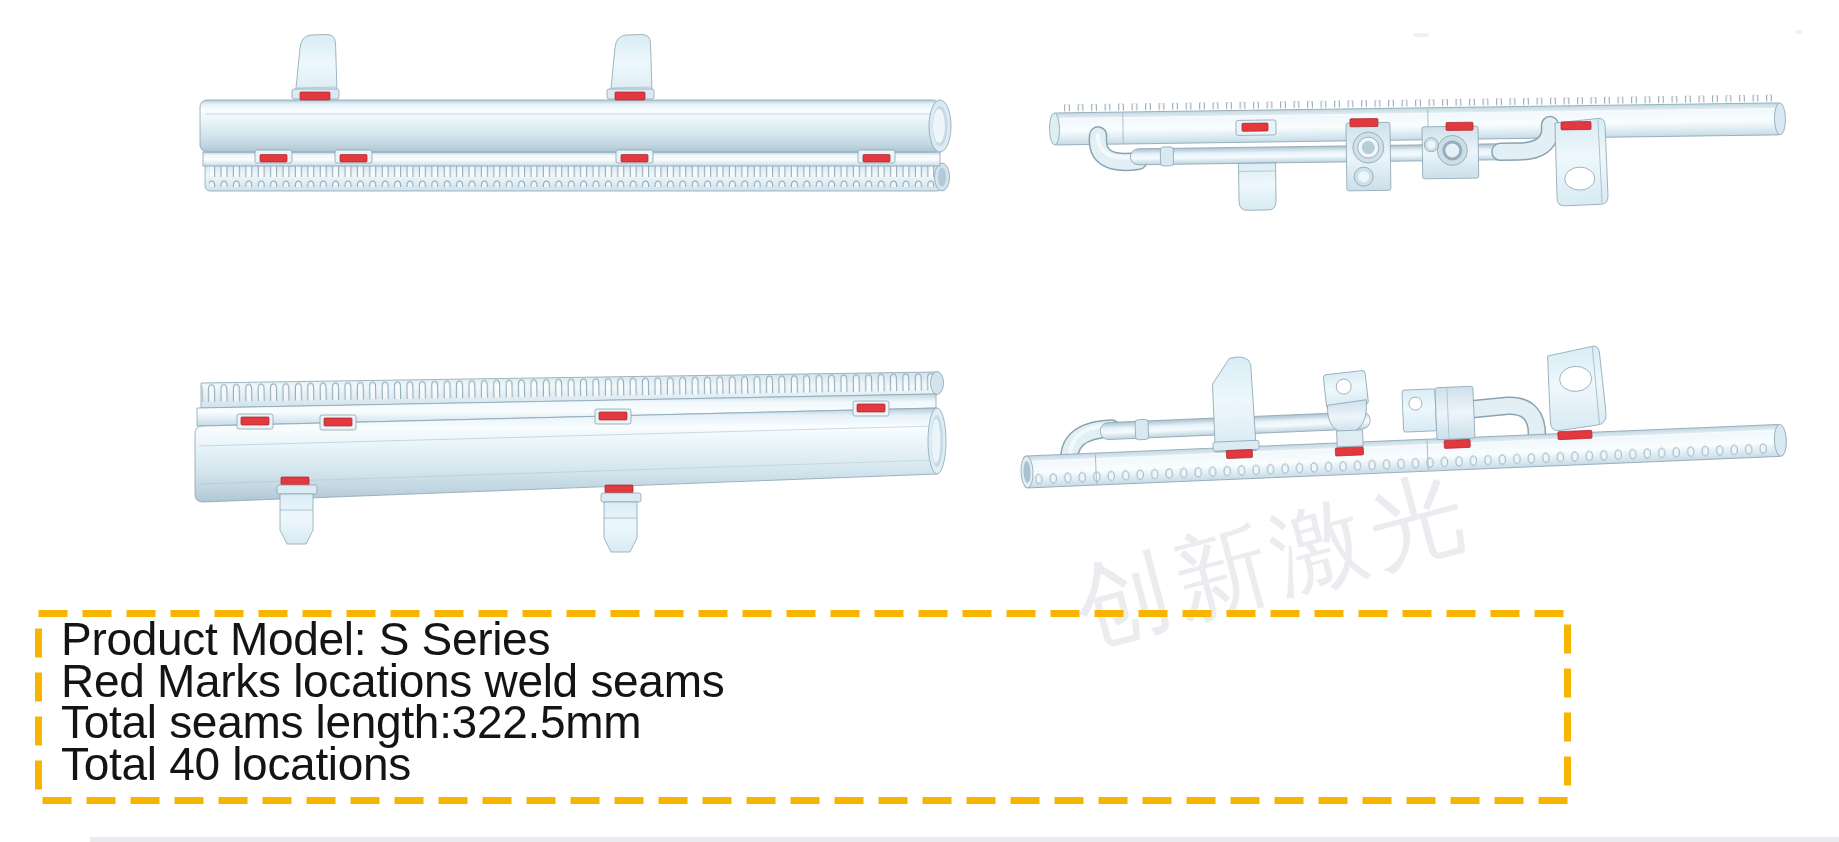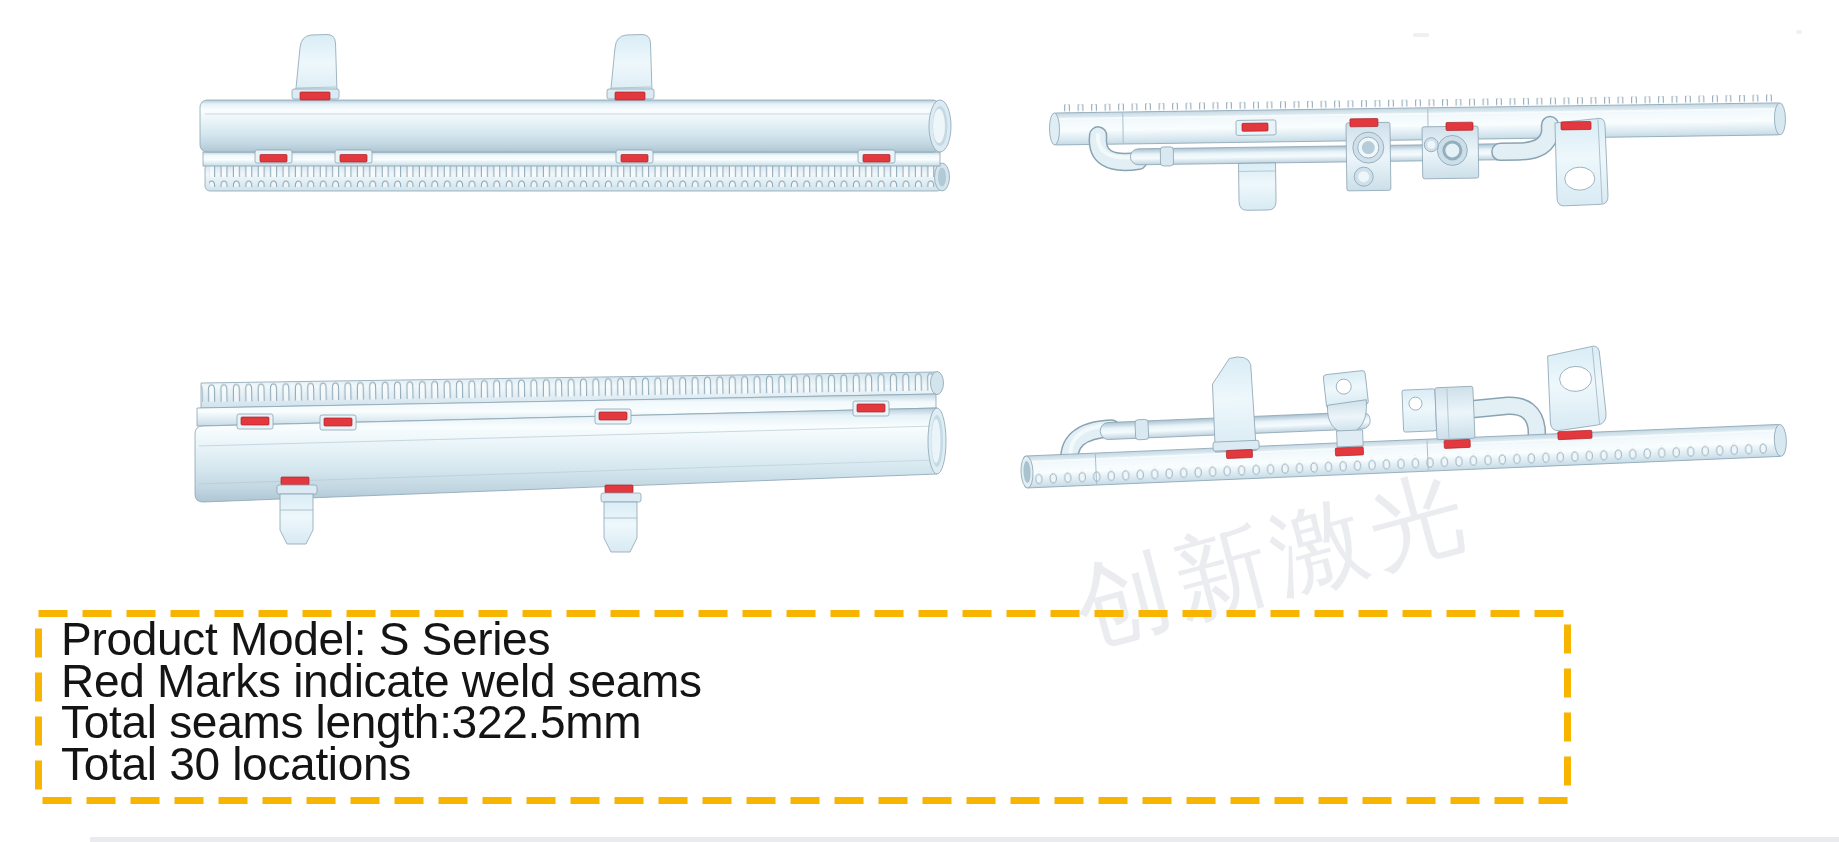--- a/index.html
+++ b/index.html
@@ -305,23 +305,23 @@
   </svg>
 
   <div class="watermark">创新激光</div>
 
   <div class="infobox">
     <svg class="infobox-border" width="1537" height="195">
       <rect x="3.5" y="3.5" width="1529" height="187" fill="none" stroke="#F8B500" stroke-width="7" stroke-dasharray="29 15"></rect>
     </svg>
     <div class="infobox-text">
       <div>Product Model: S Series</div>
-      <div>Red Marks indicate weld seams</div>
+      <div>Red Marks locations weld seams</div>
       <div>Total seams length:322.5mm</div>
-      <div>Total 30 locations</div>
+      <div>Total 40 locations</div>
     </div>
   </div>
 
   <div class="bottom-strip"></div>
   <div class="artifact a1"></div>
   <div class="artifact a2"></div>
 
 </div>
 
 </body></html>

